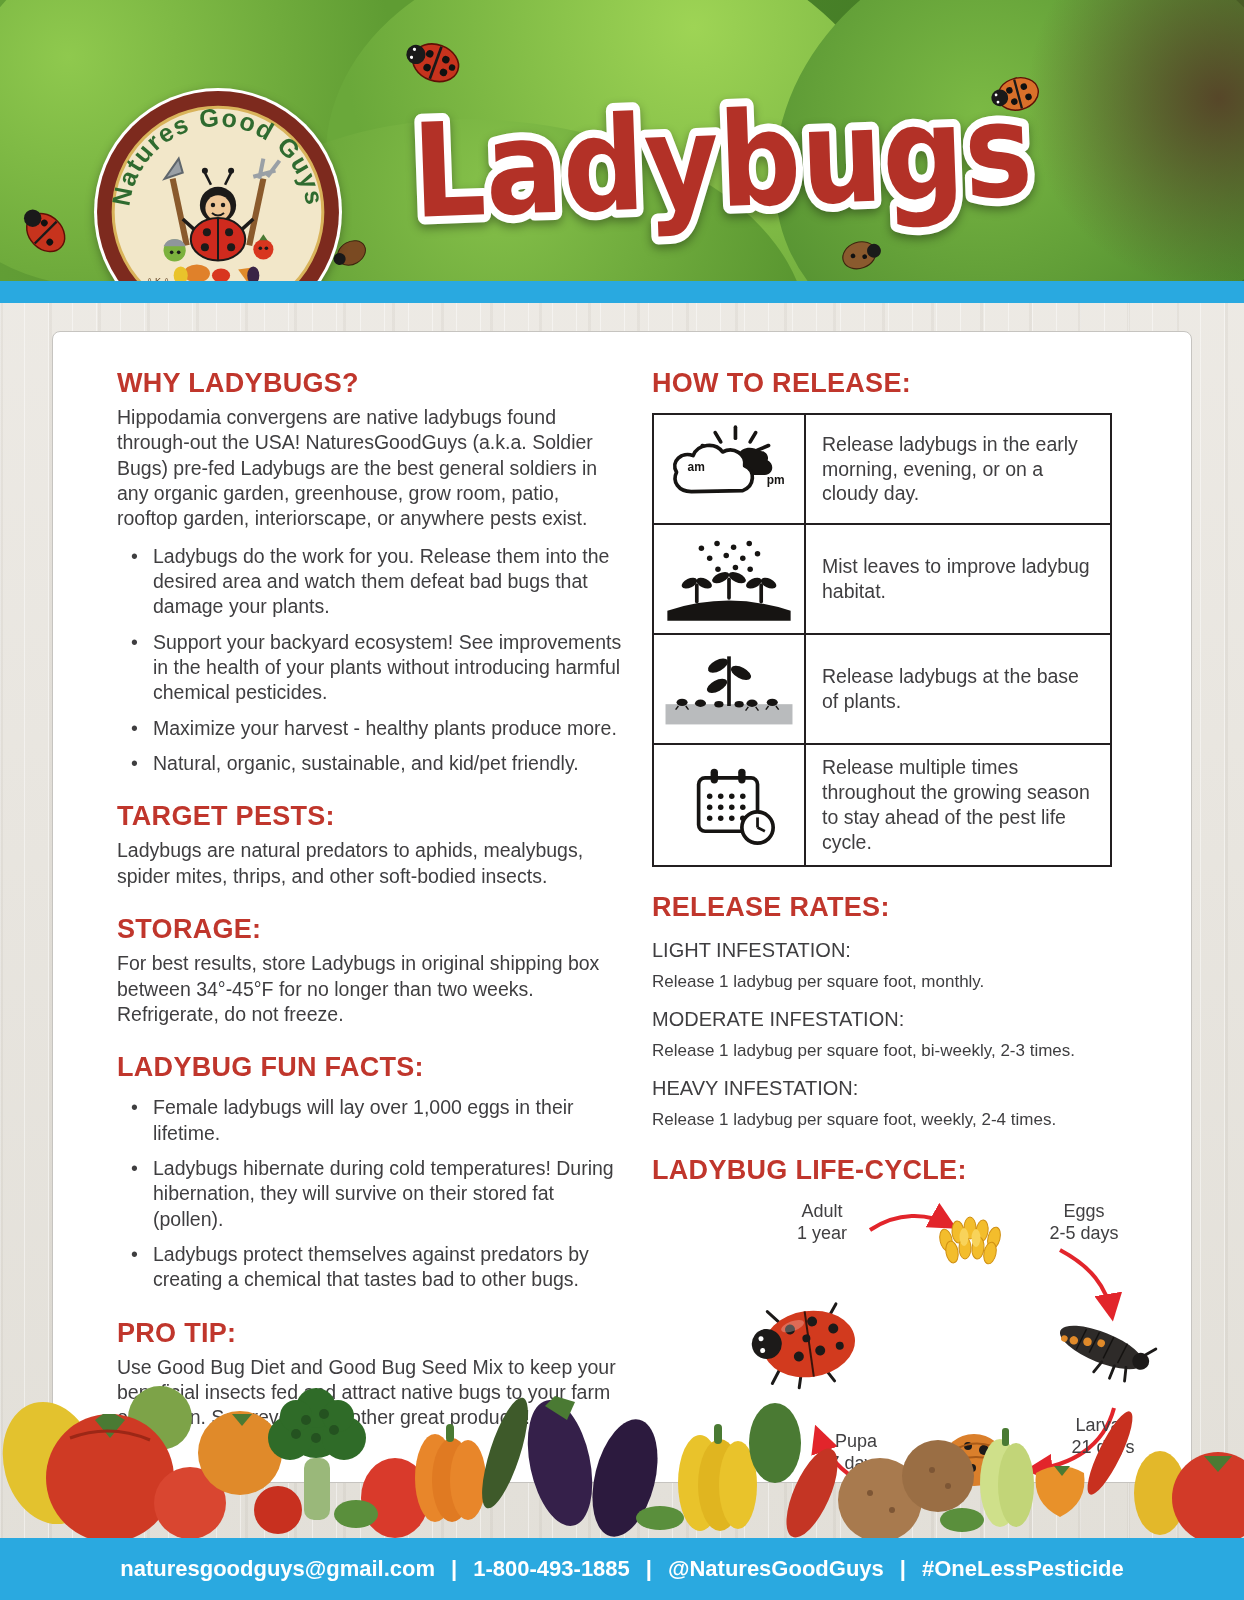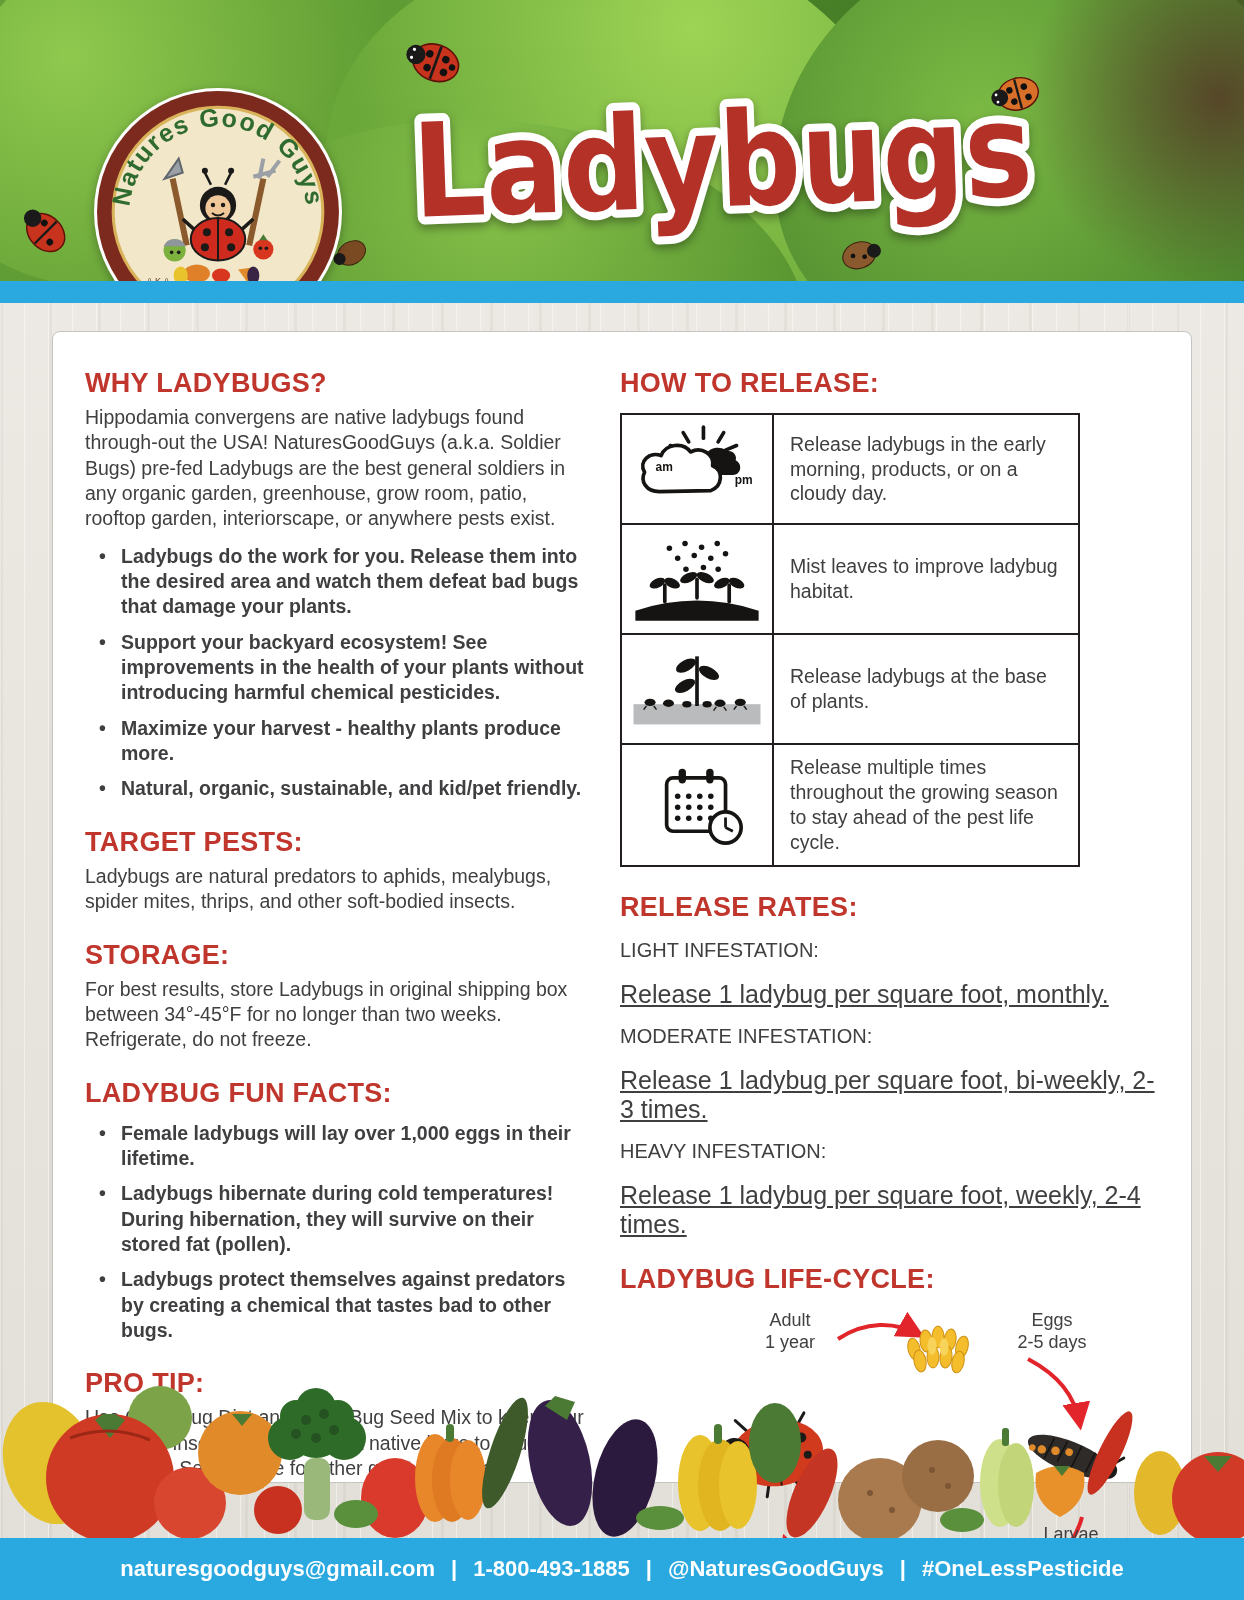--- a/index.html
+++ b/index.html
@@ -25,39 +25,39 @@
   .leaf4{ left:170px; top:120px; width:640px; height:330px; border-radius:50% 50% 50% 50%/65% 60% 40% 35%;
     background:radial-gradient(circle at 50% 20%, #86c14a, #57942f 80%); transform:rotate(4deg); }
   .soil{ position:absolute; right:-40px; top:0; width:260px; height:100%;
     background:radial-gradient(circle at 75% 35%, rgba(86,66,40,0.95), rgba(86,66,40,0) 72%); }
   .ladybug{ position:absolute; }
   .title-svg{ position:absolute; left:378px; top:58px; filter:drop-shadow(0 4px 5px rgba(0,0,0,0.35)); }
   .logo-svg{ position:absolute; left:92px; top:86px; z-index:5; filter:drop-shadow(0 3px 5px rgba(0,0,0,0.3)); }
   .blue-stripe{ position:absolute; left:0; top:281px; width:100%; height:22px; background:#29a9e0; z-index:3; }
   
   .card{ position:absolute; left:52px; top:331px; width:1140px; height:1152px; z-index:1;
-    background:#ffffff; border:1px solid #c6c4c0; border-radius:8px; padding:36px 36px 30px 32px;
+    background:#ffffff; border:1px solid #c6c4c0; border-radius:8px; padding:36px 36px 30px 64px;
     display:flex; gap:30px; color:#3f3e40; }
   .col-left{ width:505px; flex:none; }
   .col-right{ flex:1; }
   h2.sec{ color:#c0362c; font-size:27px; font-weight:bold; letter-spacing:0.3px; margin:25px 0 6px; }
   h2.sec.first{ margin-top:0; }
   .body-text{ font-size:19.5px; line-height:1.3; }
   ul.bullets{ list-style:none; padding-left:36px; margin-top:12px; }
-  ul.bullets li{ position:relative; margin:10px 0; font-size:19.5px; line-height:1.3;font-weight:bold; }
+  ul.bullets li{ position:relative; margin:10px 0; font-size:19.5px; line-height:1.3; }
   ul.bullets li::before{ content:"•"; position:absolute; left:-22px; top:0; color:#3f3e40; }
   
   .release-table{ border:2px solid #231f20; width:460px; margin-top:14px; background:#fff; }
   .trow{ display:flex; border-bottom:2px solid #231f20; min-height:110px; }
   .trow:last-child{ border-bottom:none; }
   .ticon{ width:152px; flex:none; border-right:2px solid #231f20; display:flex; align-items:center; justify-content:center; padding:6px; }
   .ttext{ flex:1; display:flex; align-items:center; padding:10px 16px; font-size:19.5px; line-height:1.28; }
   
   .rate-label{ font-size:20px; margin-top:16px; }
-  .rate-text{ font-size:25px; margin-top:18px;text-decoration:underline; }
+  .rate-text{ font-size:17px; margin-top:10px; }
   
   .lifecycle{ position:relative; width:525px; height:355px; margin-top:12px; }
   .lc-arrows{ position:absolute; left:0; top:0; }
   .lc-label{ position:absolute; text-align:center; font-size:18px; color:#414042; line-height:1.25; }
   .lc-img{ position:absolute; }
   
   .veggies{ position:absolute; left:0; bottom:62px; z-index:6; }
   .footer{ position:absolute; left:0; bottom:0; width:100%; height:62px; background:#2aa9e0; z-index:7;
     display:flex; align-items:center; justify-content:center; color:#fff; font-weight:bold; font-size:22px; }
   .footer .sep{ margin:0 16px; }
@@ -218,21 +218,21 @@
                 <line x1="104" y1="8" x2="98" y2="18"></line>
                   <line x1="46" y1="22" x2="58" y2="27"></line>
                 <line x1="118" y1="22" x2="106" y2="27"></line>
               </g>
               <path d="M108,28 c-8,-6 -20,-4 -23,4 c-8,-2 -15,4 -12,11 c-4,4 0,11 7,11 l34,0 c9,0 11,-12 3,-16 c2,-5 -3,-11 -9,-10 z" fill="#161412"></path>
               <path d="M34,72 C20,72 13,61 18,51 C11,39 24,28 36,33 C41,20 60,18 68,29 C80,23 94,31 92,44 C104,49 103,66 90,71 Z" fill="#ffffff" stroke="#161412" stroke-width="4" stroke-linejoin="round"></path>
               <text x="30" y="50" font-size="13" font-weight="bold" fill="#161412">am</text>
               <text x="116" y="64" font-size="13" font-weight="bold" fill="#161412">pm</text>
             </svg>
           </div>
-          <div class="ttext">Release ladybugs in the early morning, products, or on a cloudy day.</div>
+          <div class="ttext">Release ladybugs in the early morning, evening, or on a cloudy day.</div>
         </div>
 
         <div class="trow">
           <div class="ticon">
             <svg width="160" height="96" viewBox="0 0 150 95">
               <g fill="#161412">
                 <circle cx="45" cy="14" r="3"></circle>
                   <circle cx="62" cy="9" r="3"></circle>
                   <circle cx="80" cy="13" r="3"></circle>
                 <circle cx="97" cy="9" r="3"></circle>

